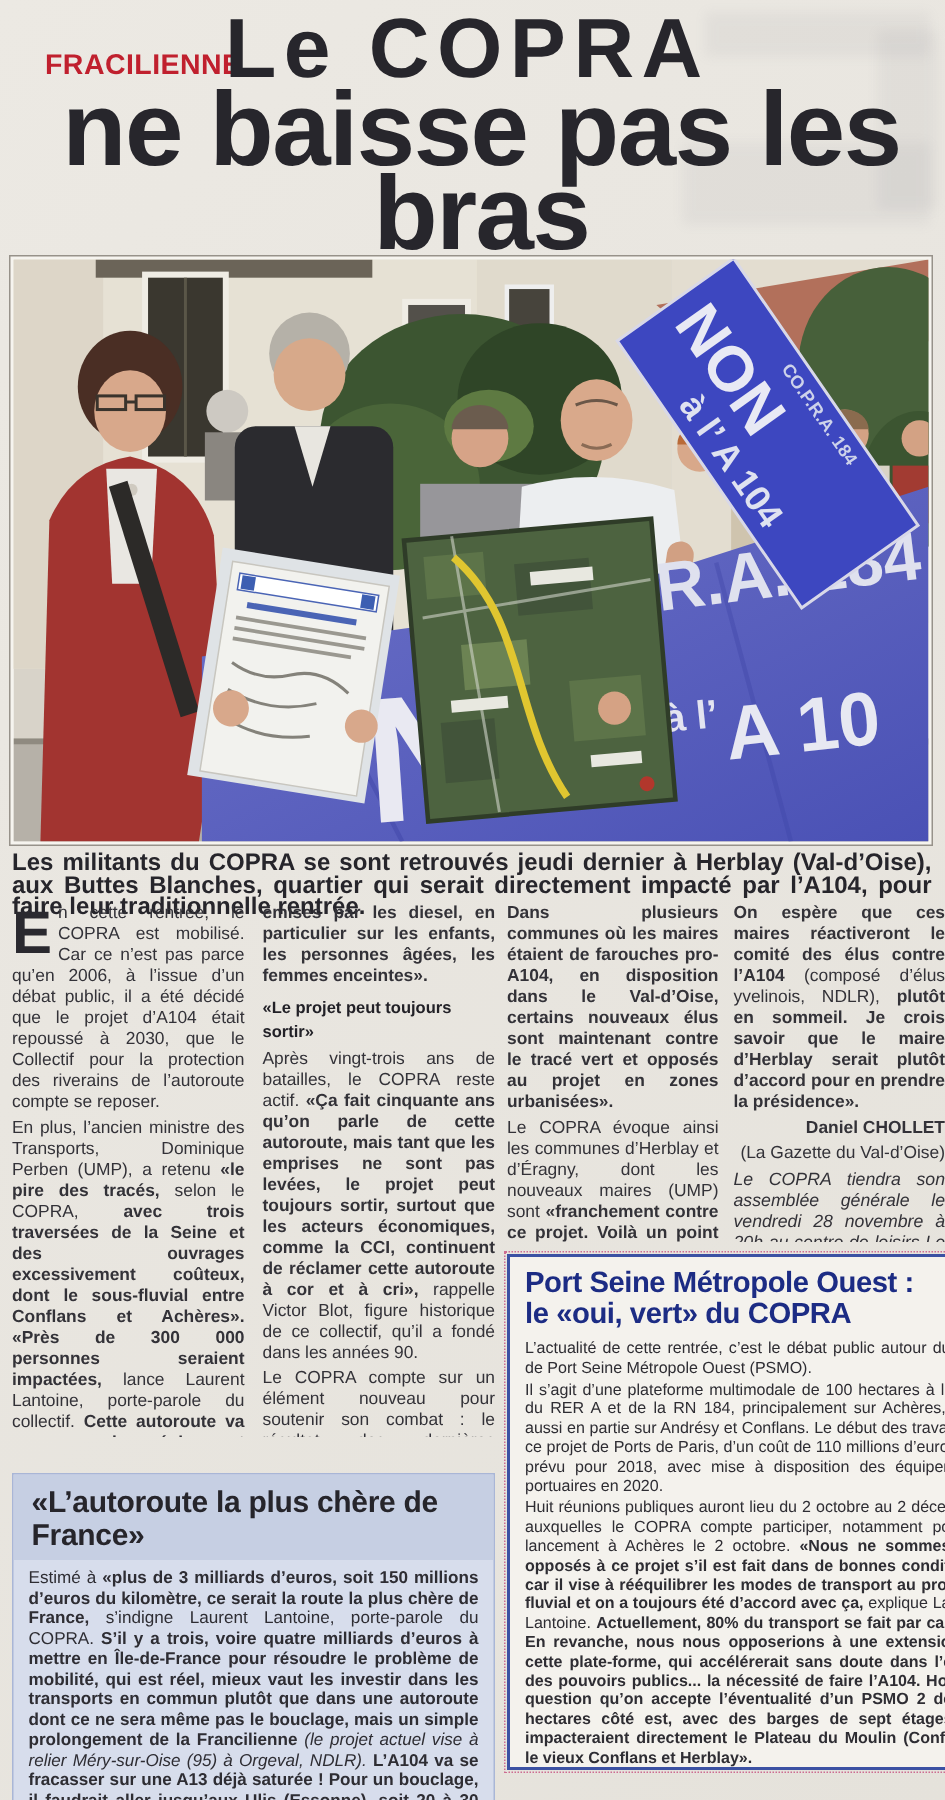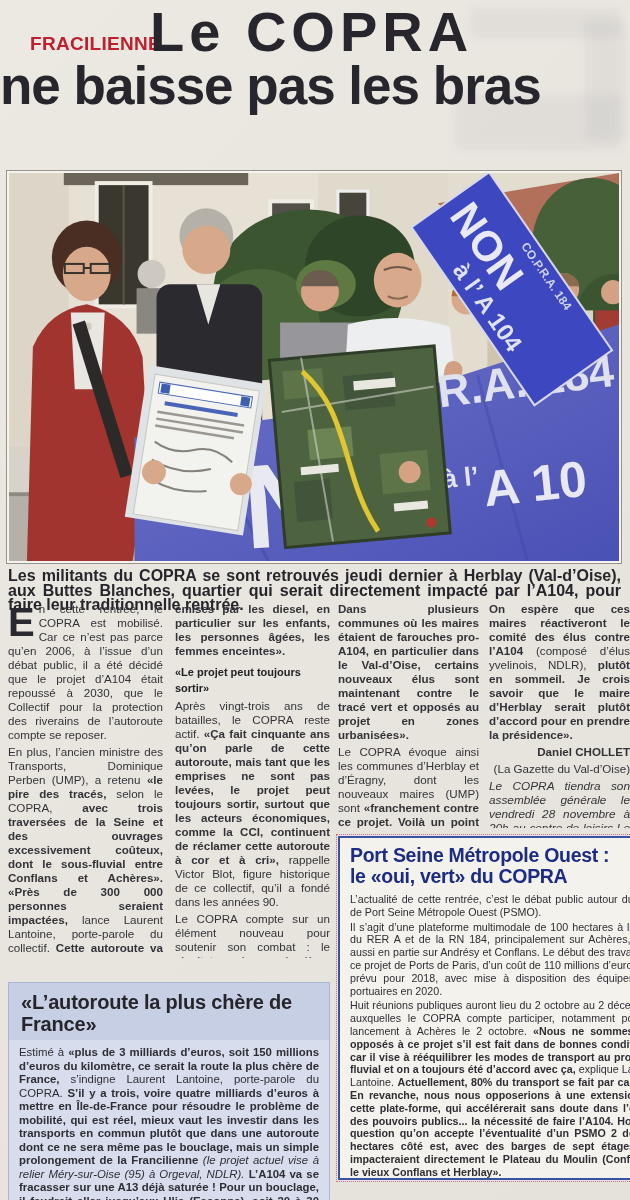--- a/index.html
+++ b/index.html
@@ -3,21 +3,21 @@
 <meta charset="utf-8">
 <style>
   html,body{margin:0;padding:0;background:#d6d2ca;}
   #page{position:relative;width:630px;height:1200px;margin:0 auto;overflow:hidden;
         background:linear-gradient(135deg,#ece9e3 0%,#e9e6e0 40%,#e5e2db 100%);
         font-family:"Liberation Sans",sans-serif;color:#2f2e33;}
   .ghost{position:absolute;background:#7d7d88;opacity:.08;filter:blur(4px);border-radius:2px;}
 
   .kicker{position:absolute;left:10px;top:33px;font-size:19px;font-weight:700;color:#c0202e;letter-spacing:.3px;margin-left:20px;}
   .hl1{position:absolute;left:150px;top:4px;font-size:56px;line-height:56px;font-weight:700;color:#27262c;letter-spacing:5px;}
-  .hl2{position:absolute;left:0;top:58px;font-size:53px;line-height:56px;font-weight:700;color:#27262c;letter-spacing:-1px;text-align:center;}
+  .hl2{position:absolute;left:12px;top:58px;font-size:70px;line-height:56px;font-weight:700;color:#27262c;letter-spacing:-1px;text-align:center;}
   .standfirst{position:absolute;left:10px;top:124px;width:606px;font-size:15px;font-weight:700;line-height:19px;color:#26252b;letter-spacing:-.1px;}
 
   .photo-frame{position:absolute;left:6px;top:170px;width:616px;height:394px;background:#f6f4ef;border:1px solid #97928a;box-sizing:border-box;padding:2px;}
   .photo-frame svg{display:block;width:100%;height:100%;}
 
   .caption{position:absolute;left:8px;top:569px;width:613px;font-size:16px;font-weight:700;line-height:14.6px;color:#26252b;text-align:justify;}
 
   .cols{position:absolute;left:8px;top:602px;width:614px;height:592px;}
   .half-left{position:absolute;left:0;top:0;width:322px;}
   .half-right{position:absolute;left:330px;top:0;width:292px;}
@@ -204,21 +204,21 @@
           <div class="box-left-title">«L’autoroute la plus chère de France»</div>
         </div>
         <div class="box-left-body"><span class="s-n">Estimé à </span><span class="s-b">«plus de 3 milliards d’euros, soit 150 millions d’euros du kilomètre, ce serait la route la plus chère de France,</span><span class="s-n"> s’indigne Laurent Lantoine, porte-parole du COPRA. </span><span class="s-b">S’il y a trois, voire quatre milliards d’euros à mettre en Île-de-France pour résoudre le problème de mobilité, qui est réel, mieux vaut les investir dans les transports en commun plutôt que dans une autoroute dont ce ne sera même pas le bouclage, mais un simple prolongement de la Francilienne </span><span class="s-i">(le projet actuel vise à relier Méry-sur-Oise (95) à Orgeval, NDLR).</span><span class="s-b"> L’A104 va se fracasser sur une A13 déjà saturée ! Pour un bouclage, il faudrait aller jusqu’aux Ulis (Essonne), soit 20 à 30 km de plus».</span></div>
 
       </div>
     </div>
 
     <div class="half-right">
       <div class="colrow">
         <div class="col">
-          <p><span class="s-b">Dans plusieurs communes où les maires étaient de farouches pro-A104, en particulier dans le Val-d’Oise, certains nouveaux élus sont maintenant contre le tracé vert et opposés au projet en zones urbanisées».</span></p>
+          <p><span class="s-b">Dans plusieurs communes où les maires étaient de farouches pro-A104, en disposition dans le Val-d’Oise, certains nouveaux élus sont maintenant contre le tracé vert et opposés au projet en zones urbanisées».</span></p>
           <p><span class="s-n">Le COPRA évoque ainsi les communes d’Herblay et d’Éragny, dont les nouveaux maires (UMP) sont </span><span class="s-b">«franchement contre ce projet. Voilà un point important qui conforte notre position,</span></p>
         </div>
         <div class="col">
           <p><span class="s-b">On espère que ces maires réactiveront le comité des élus contre l’A104 </span><span class="s-n">(composé d’élus yvelinois, NDLR), </span><span class="s-b">plutôt en sommeil. Je crois savoir que le maire d’Herblay serait plutôt d’accord pour en prendre la présidence».</span></p>
           <p class="byline">Daniel CHOLLET</p>
           <p class="byline-org">(La Gazette du Val-d’Oise)</p>
           <p class="note">Le COPRA tiendra son assemblée générale le vendredi 28 novembre à 20h au centre de loisirs Le Bois des Fontaines (1, rue Châteaubriand à Herblay).</p>
         </div>
       </div>
       <div class="box-right">

